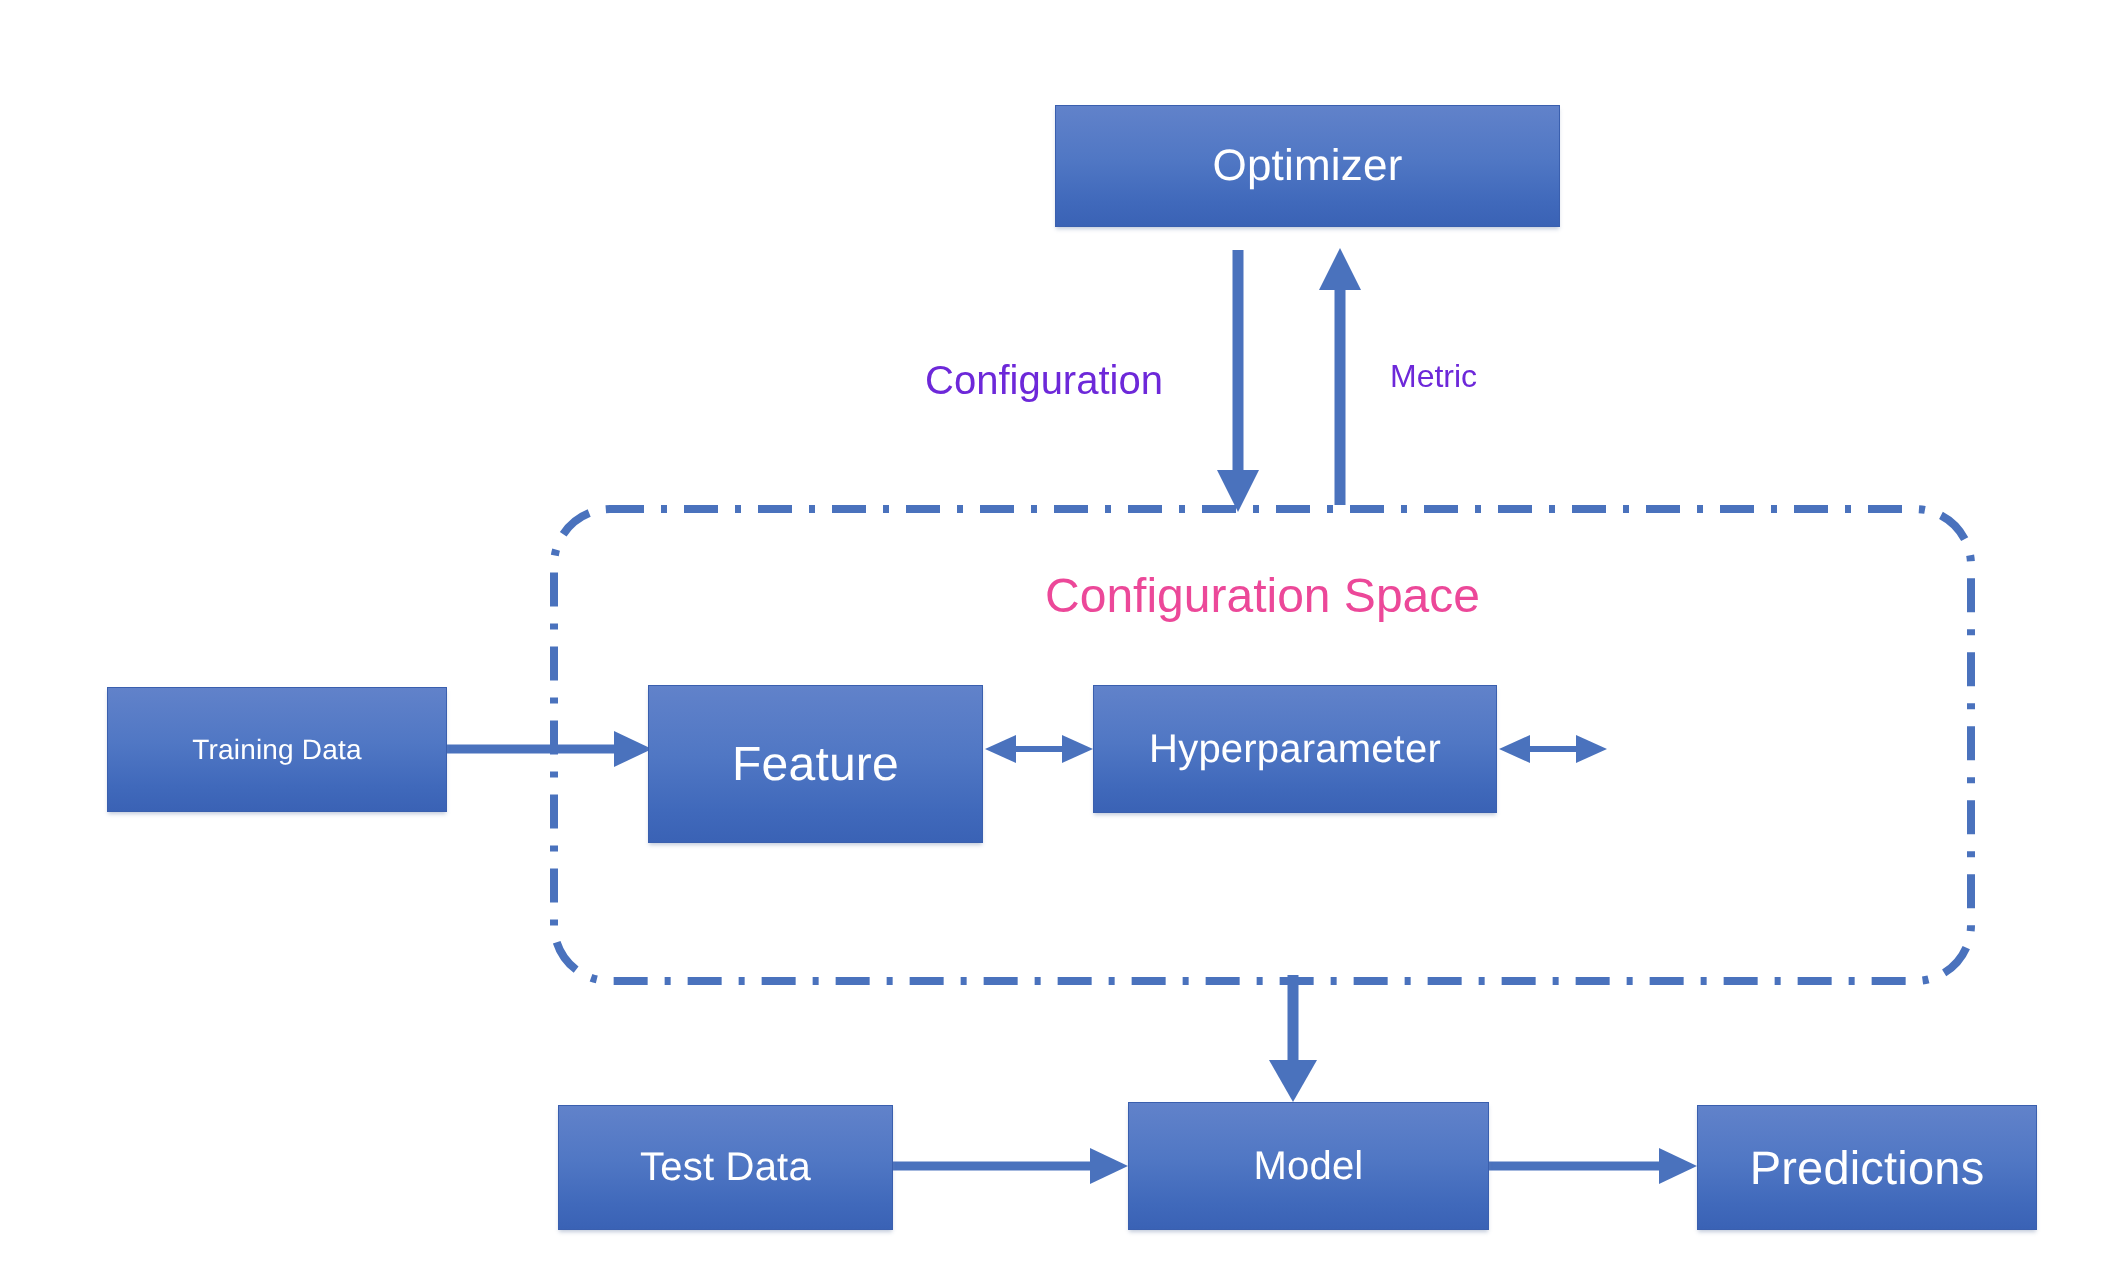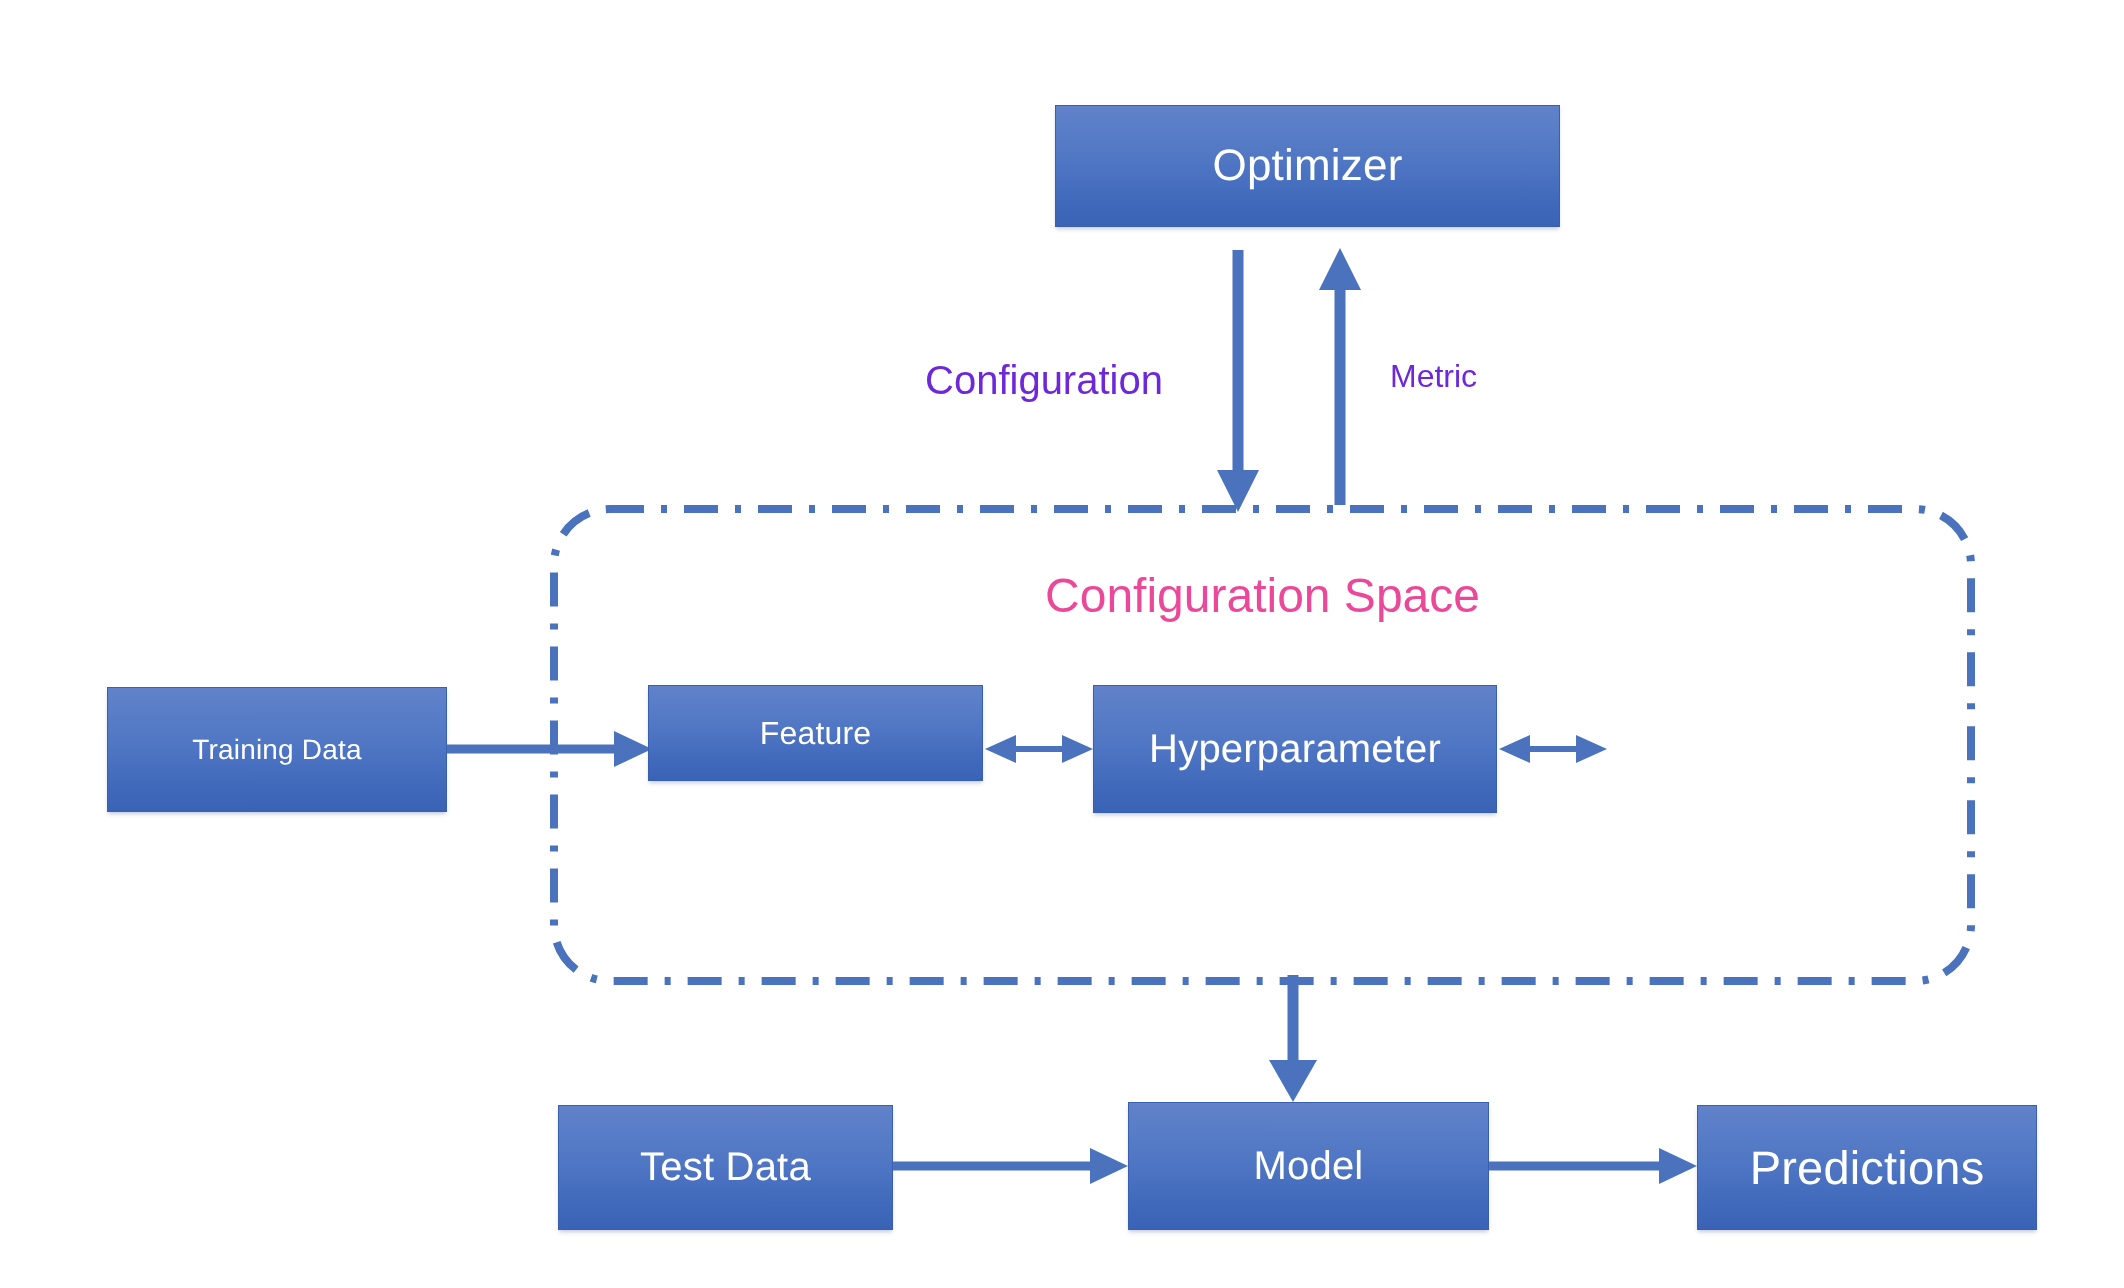--- a/index.html
+++ b/index.html
@@ -127,21 +127,21 @@
     <g>
       <line class="wire" x1="1458" y1="1166" x2="1674" y2="1166" stroke-width="9"></line>
       <polygon class="head" points="1697,1166 1659,1148 1659,1184"></polygon>
     </g>
   </svg>
 
   <div class="node" style="left:1055px; top:105px; width:505px; height:122px; font-size:44px;">Optimizer</div>
 
   <div class="node" style="left:60px; top:687px; width:340px; height:125px; font-size:28px;margin-left:47px;">Training Data</div>
 
-  <div class="node" style="left:648px; top:685px; width:335px; height:96px; font-size:32px;">Feature</div>
+  <div class="node" style="left:648px; top:685px; width:335px; height:158px; font-size:48px;">Feature</div>
 
   <div class="node" style="left:1093px; top:685px; width:404px; height:128px; font-size:40px;">Hyperparameter</div>
 
 
   <div class="node" style="left:558px; top:1105px; width:335px; height:125px; font-size:40px;">Test Data</div>
 
   <div class="node" style="left:1128px; top:1102px; width:361px; height:128px; font-size:40px;">Model</div>
 
   <div class="node" style="left:1697px; top:1105px; width:340px; height:125px; font-size:47px;">Predictions</div>
 

